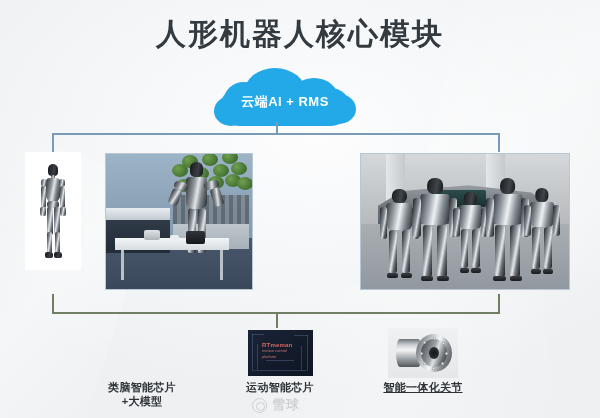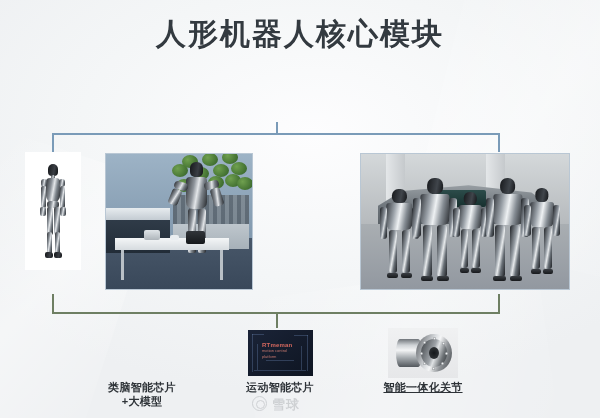--- a/index.html
+++ b/index.html
@@ -235,21 +235,21 @@
     letter-spacing: .3px;
   }
   #label-ai     { left: 82px;  top: 380px; width: 120px; }
   #label-motion { left: 220px; top: 380px; width: 120px; }
   #label-joint  { left: 363px; top: 380px; width: 120px; text-decoration: underline; }
 
   
   #watermark {
     position: absolute;
     left: 252px; top: 396px;
-    display: flex; align-items: flex-start; gap: 5px;
+    display: flex; align-items: center; gap: 5px;
     opacity: .20;
     color: #4a5056;
     pointer-events: none;
   }
   #wm-logo {
     width: 15px; height: 15px; border-radius: 50%;
     border: 1.6px solid #4a5056;
     position: relative;
   }
   #wm-logo::after {
@@ -262,20 +262,29 @@
 <body>
 
 <div id="slide">
 
   <div class="sheen a"></div>
   <div class="sheen b"></div>
   <div class="sheen c"></div>
 
   <div id="title">人形机器人核心模块</div>
 
+  <div id="cloud-wrap">
+    <div class="cloud-body cb1"></div>
+    <div class="cloud-body cb2"></div>
+    <div class="cloud-body cb3"></div>
+    <div class="cloud-body cb4"></div>
+    <div class="cloud-body cb5"></div>
+    <div class="cloud-body cb6"></div>
+    <div id="cloud-text">云端AI + RMS</div>
+  </div>
 
   <div class="line" id="cloud-stem"></div>
   <div class="line" id="blue-hbar"></div>
   <div class="line" id="blue-left-v"></div>
   <div class="line" id="blue-right-v"></div>
 
   <div class="photo" id="photo-standing">
     <div class="robot" id="robot-solo">
       <div class="rb dark head"></div>
       <div class="rb neck"></div>

